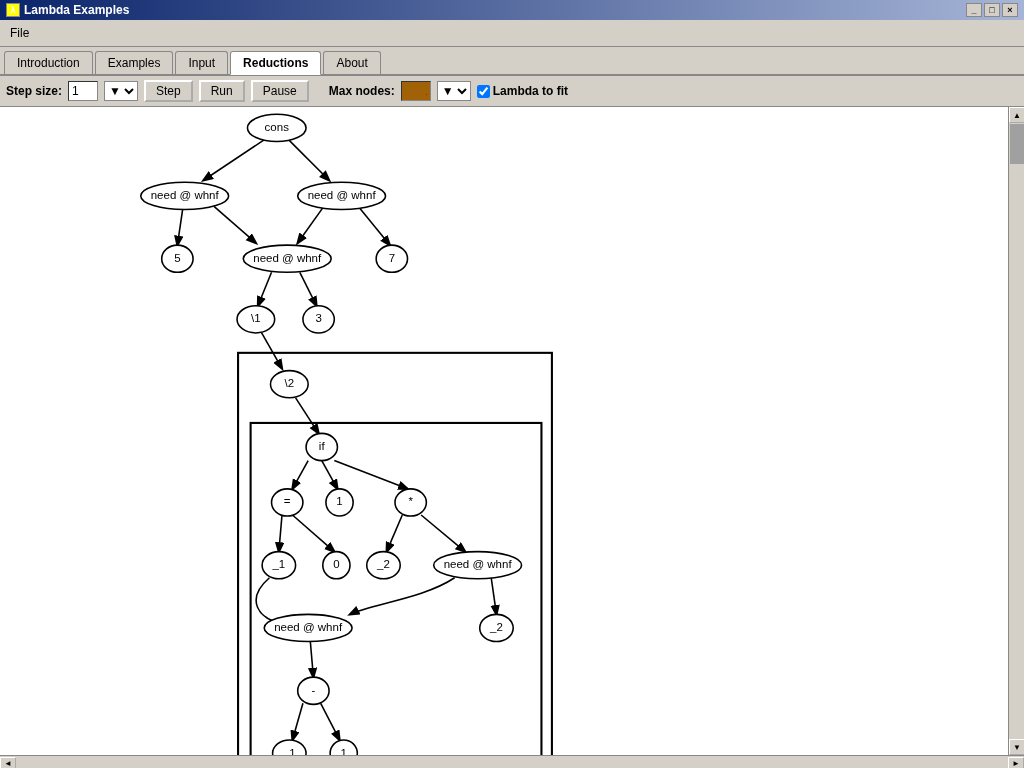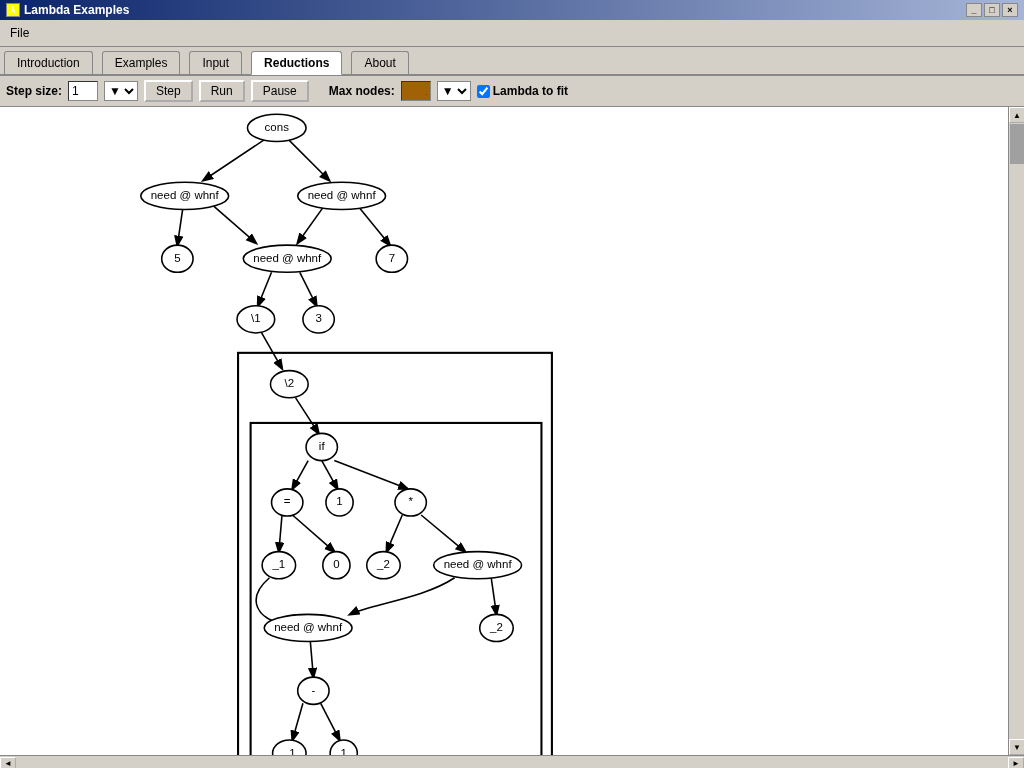--- a/index.html
+++ b/index.html
@@ -30,21 +30,21 @@
       padding: 4px 4px;
       font-size: 12px;
       border-bottom: 1px solid #888;
     }
     .menu-item { display: inline-block; padding: 2px 6px; cursor: pointer; }
     
     .tab-bar {
       background: #d4d0c8;
       padding: 4px 4px 0 4px;
       display: flex;
-      gap: 9px;
+      gap: 2px;
       border-bottom: 2px solid #888;
     }
     .tab {
       padding: 4px 12px;
       background: #d4d0c8;
       border: 1px solid #888;
       border-bottom: none;
       cursor: pointer;
       font-size: 12px;
       border-radius: 3px 3px 0 0;

